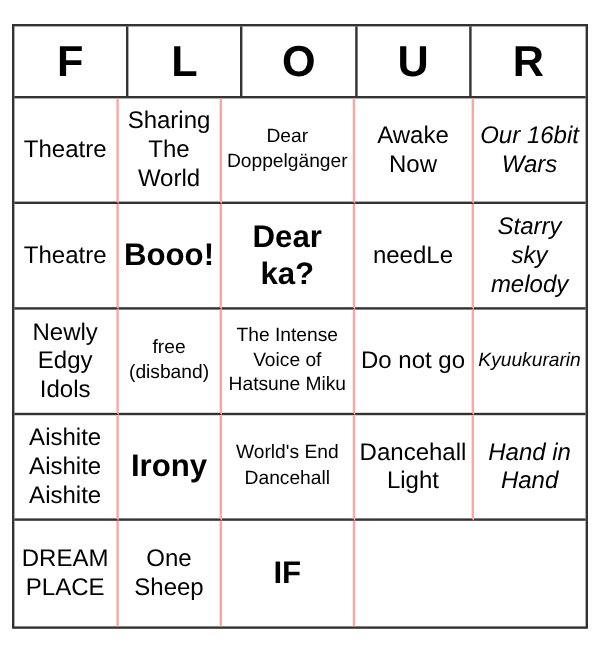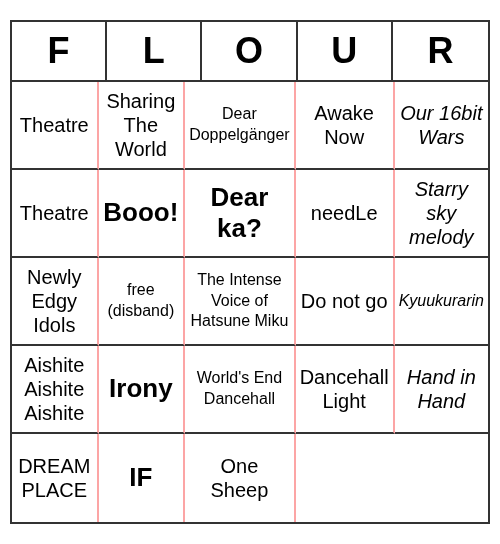--- a/index.html
+++ b/index.html
@@ -139,19 +139,19 @@
       <div class="bingo-cell">
         <span class="cell-text large">Dancehall Light</span>
       </div>
       <div class="bingo-cell">
         <span class="cell-text large">Hand in Hand</span>
       </div>
       <div class="bingo-cell">
         <span class="cell-text large">DREAM PLACE</span>
       </div>
       <div class="bingo-cell">
-        <span class="cell-text xlarge">IF</span>
+        <span class="cell-text large">One Sheep</span>
       </div>
       <div class="bingo-cell">
-        <span class="cell-text large">One Sheep</span>
+        <span class="cell-text xlarge">IF</span>
       </div>
     </div>
 </div>
 
 </body></html>

